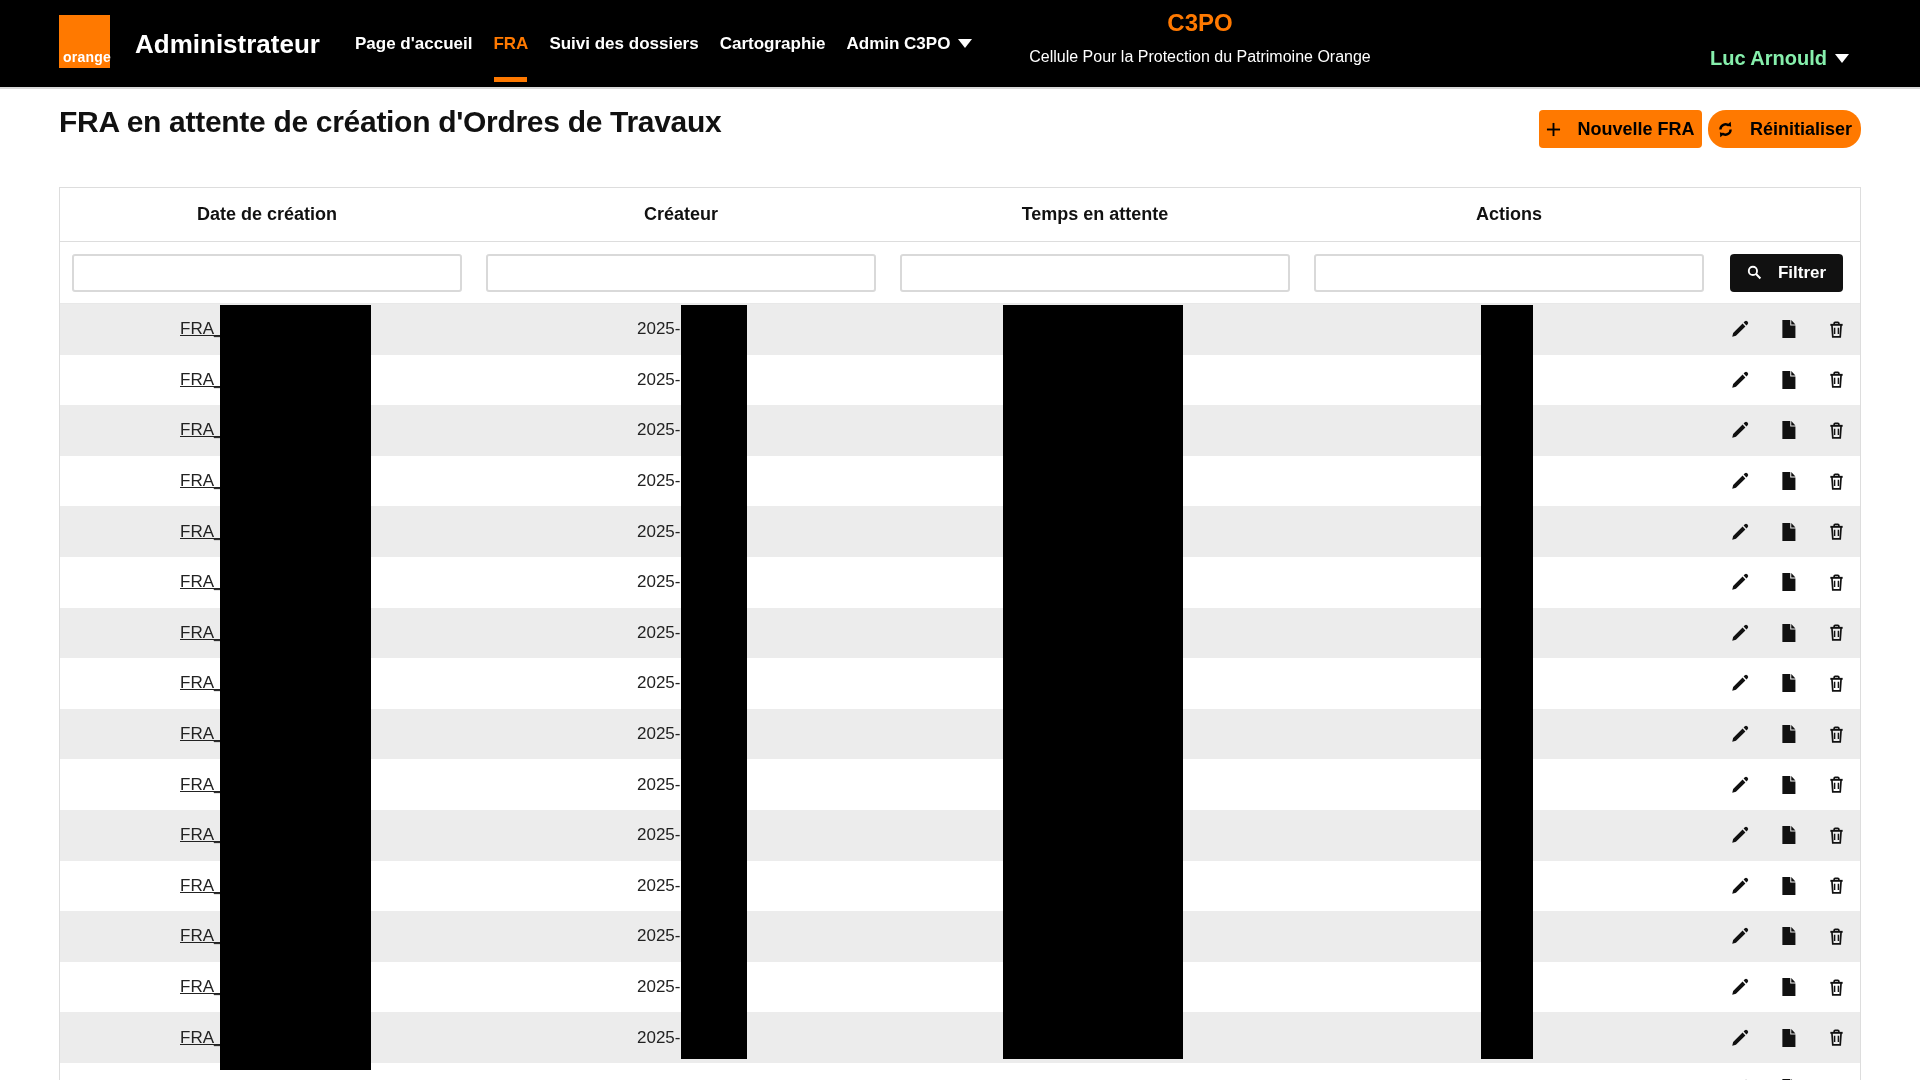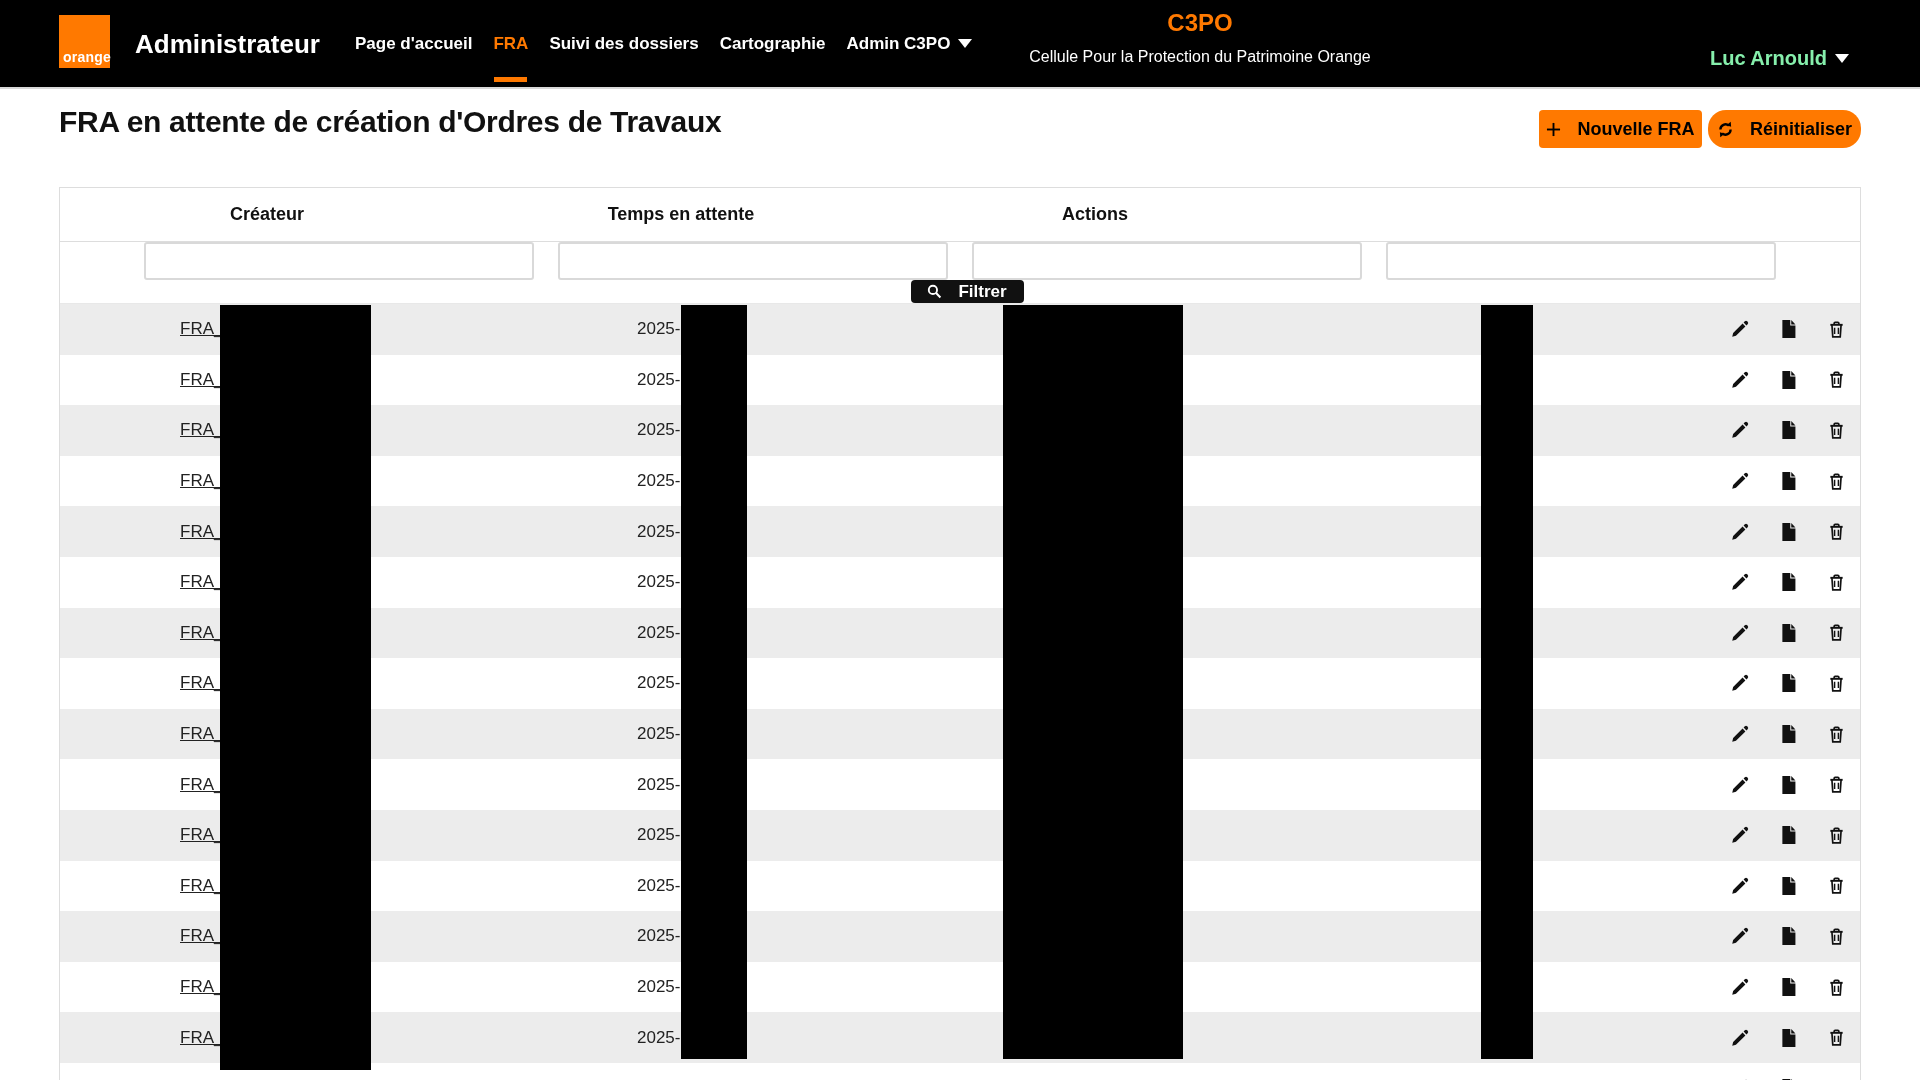--- a/index.html
+++ b/index.html
@@ -51,21 +51,21 @@
   .btn-reset{left:1708px;width:153px;border-radius:18px;}
 
   
   .table-wrap{position:absolute;left:59px;top:187px;width:1802px;height:893px;
     border:1px solid #ddd;border-bottom:none;overflow:hidden;}
   .thead{display:flex;height:54px;align-items:center;border-bottom:1px solid #ddd;}
   .th{font-size:18px;font-weight:bold;color:#111;text-align:center;}
   .th:nth-child(-n+4){width:414px;}
   .th:nth-child(5){width:144px;}
   .filter-row{display:flex;height:62px;align-items:center;
-    border-bottom:1px solid #e8e8e8;flex-direction:column;}
+    border-bottom:1px solid #e8e8e8;}
   .filter-cells{display:flex;width:1656px;}
   .filter-cell{width:414px;padding:0 12px;}
   .filter-input{width:100%;height:38px;border:2px solid #d9d9d9;border-radius:3px;
     font-size:16px;padding:0 8px;outline:none;font-family:inherit;}
   .btn-filter{width:113px;height:38px;margin-left:14px;
     background:var(--filter-button-bg);color:#fff;font-size:17px;border-radius:4px;}
   .tbody{position:relative;}
   .tr{display:flex;height:50.6px;align-items:center;font-size:17px;color:#222;}
   .tr:nth-child(odd){background:var(--stripe);}
   .td{height:100%;display:flex;align-items:center;}
@@ -144,20 +144,21 @@
     <path d="M12.8 8a4.8 4.8 0 0 1-8 3.6" fill="none" stroke="#000" stroke-width="2.2"></path>
     <path fill="#000" d="M12.9 0.6 13.3 5.5 8.9 4z"></path>
     <path fill="#000" d="M3.1 15.4 2.7 10.5 7.1 12z"></path>
   </svg>
   <span>Réinitialiser</span>
 </button>
 
 <div class="table-wrap">
 
   <div class="thead">
+      <div class="th">Date de création</div>
       <div class="th">Créateur</div>
       <div class="th">Temps en attente</div>
       <div class="th">Actions</div>
     </div>
 
   <div class="filter-row">
     <div class="filter-cells">
         <div class="filter-cell">
         <input class="filter-input" type="text" placeholder="" style="">
       </div>

